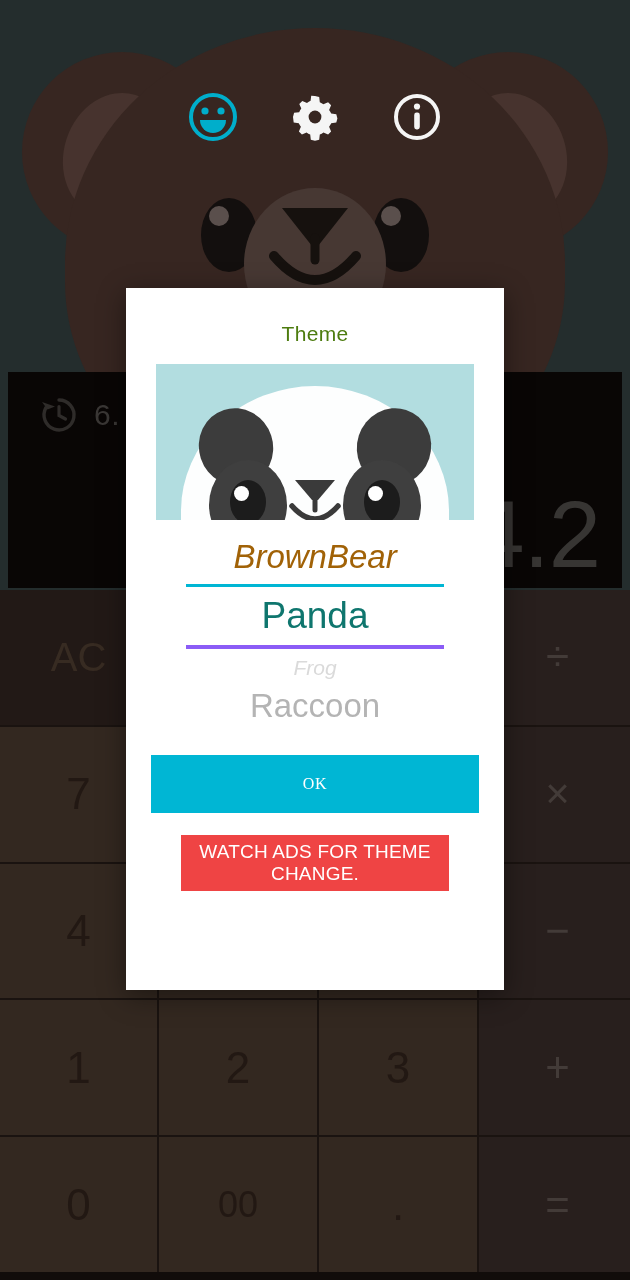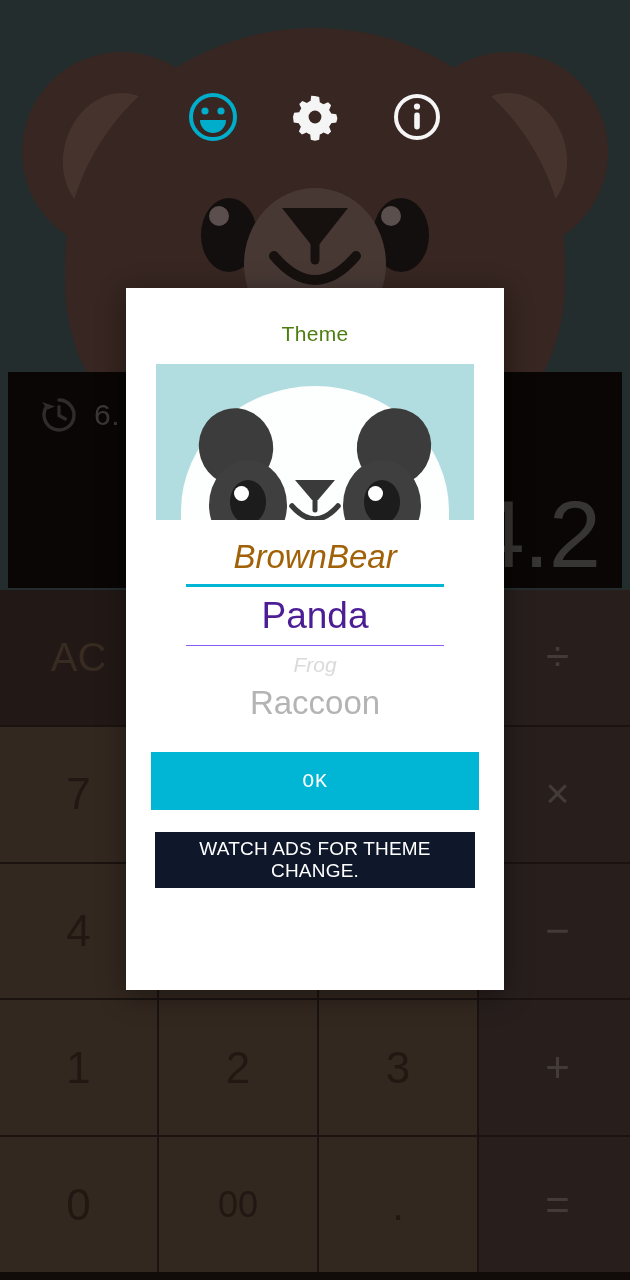--- a/index.html
+++ b/index.html
@@ -290,44 +290,44 @@
     font-size: 33px;
     line-height: 46px;
     font-style: italic;
   }
   .theme-item.near2 {
     color: #b4b4b4;
     font-size: 33px;
     line-height: 46px;
   }
   .theme-item.selected {
-    color: #4c1d95;
+    color: #0f766e;
     font-size: 37px;
     line-height: 58px;
     width: 258px;
     border-top: 3px solid #00b6d4;
-    border-bottom: 1px solid #8b5cf6;
+    border-bottom: 4px solid #8b5cf6;
     margin: 4px 0;
   }
 
   .btn-ok {
     margin-top: 26px;
     width: 328px; height: 58px;
     background: #00b6d4;
     color: #ffffff;
     border: none;
-    font-size: 20px;
-    font-family: Liberation Mono, monospace;
+    font-size: 16px;
+    font-family: Liberation Serif, serif;
     letter-spacing: 0.8px;
     cursor: pointer;
   }
   .btn-ads {
     margin-top: 22px;
-    width: 320px; height: 56px;
-    background: #0f172a;
+    width: 268px; height: 56px;
+    background: #ef4444;
     color: #ffffff;
     border: none;
     font-size: 19px;
     font-family: "Liberation Sans", sans-serif;
     letter-spacing: 0.2px;
     text-align: center;
     cursor: pointer;
   }
 </style>
 </head>

